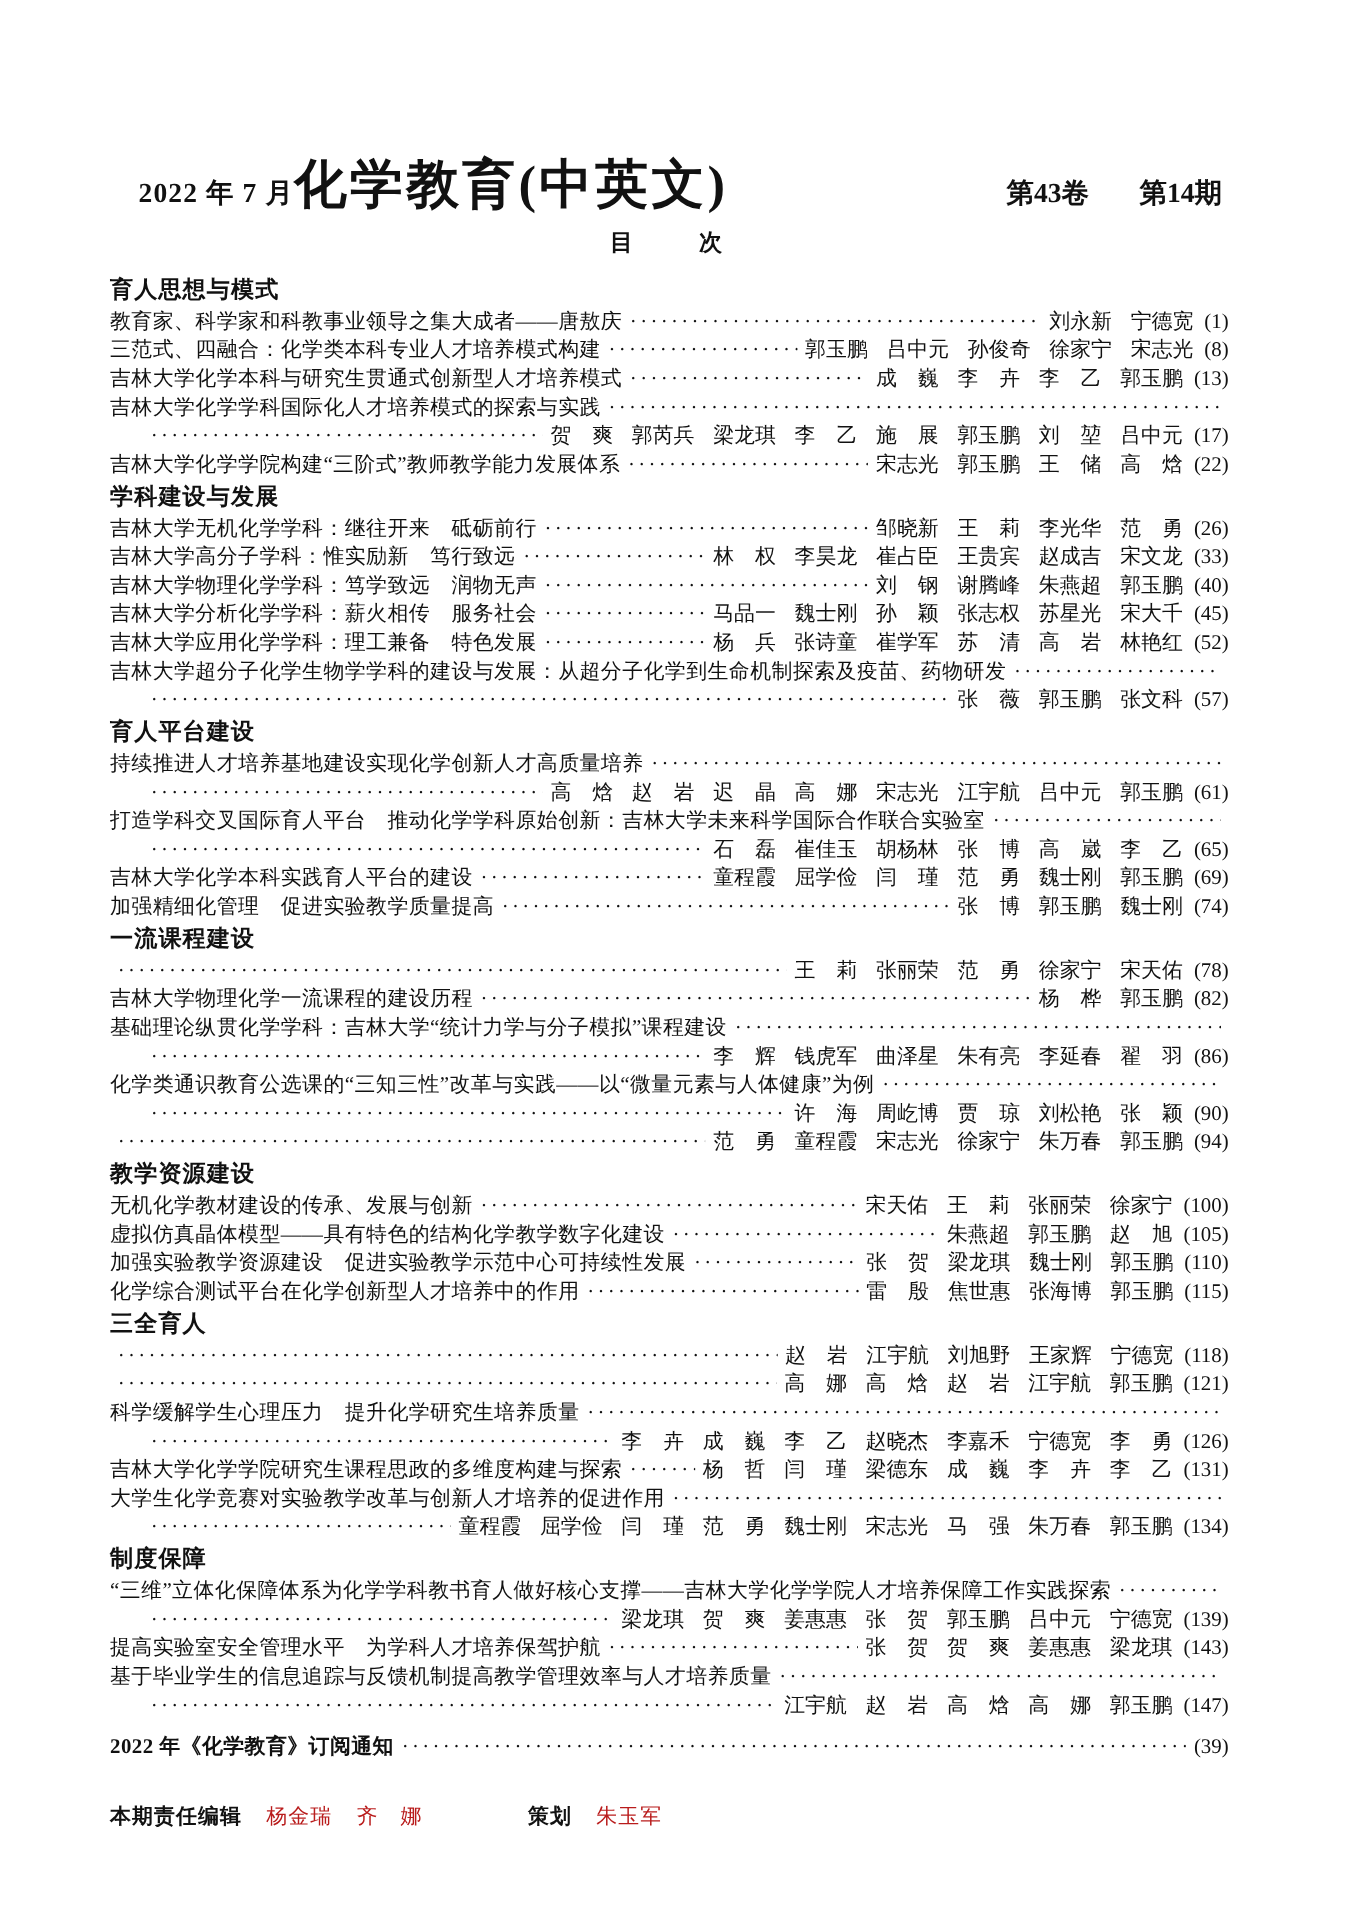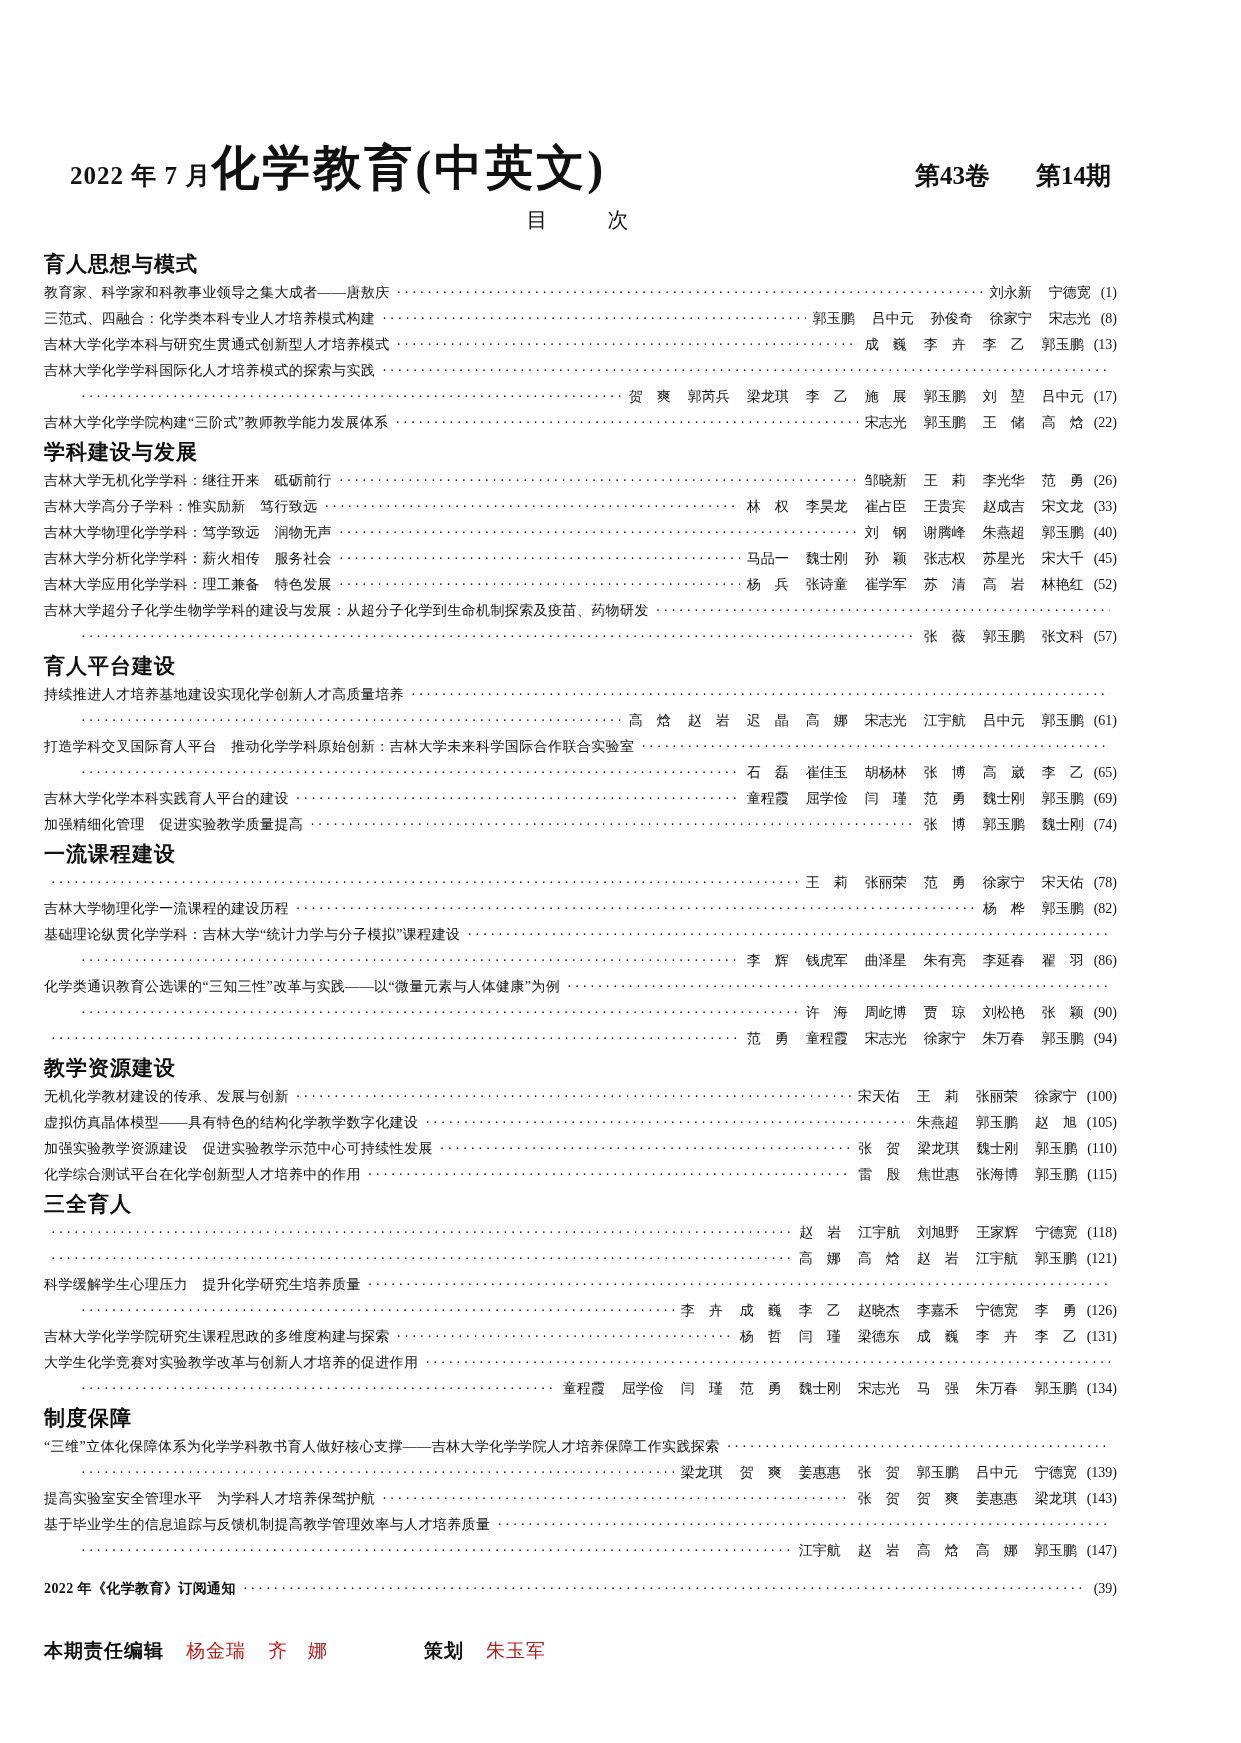--- a/index.html
+++ b/index.html
@@ -3,39 +3,39 @@
 <meta charset="utf-8">
 <style>
   html,body{margin:0;padding:0;background:#ffffff;}
   .page{
     position:relative;
     width:1211px;height:1743px;
     box-sizing:border-box;
     background:#ffffff;
     color:#111;
     font-family:"Liberation Serif", serif;
-    padding:136px 94px 0 44px;
+    padding:136px 94px 0 100px;
     overflow:hidden;
   }
   
   .header{display:flex;align-items:baseline;justify-content:space-between;}
   .date{font-size:25px;font-weight:700;padding-left:26px;letter-spacing:1px;flex:0 0 auto;}
   .jtitle{font-size:48px;font-weight:700;letter-spacing:3px;flex:1 1 auto;text-align:left;}
   .volissue{flex:0 0 auto;font-size:25px;font-weight:700;display:inline-flex;column-gap:46px;padding-right:6px;}
-  .toc-title{text-align:center;font-size:21px;font-weight:400;margin-top:6px;letter-spacing:6px;}
+  .toc-title{text-align:center;font-size:21px;font-weight:700;margin-top:6px;letter-spacing:6px;}
   
   #sections{margin-top:14px;}
   .stitle{
     font-family:"Liberation Sans", sans-serif;
     font-weight:700;font-size:21px;line-height:32px;height:32px;
     letter-spacing:1px;
   }
   .entry{
     display:flex;align-items:flex-start;
-    font-size:14px;line-height:26px;height:26px;
+    font-size:19px;line-height:26px;height:26px;
     white-space:nowrap;
   }
   .etitle{flex:0 0 auto;letter-spacing:0.4px;}
   .bold{font-weight:700;}
   .dots{
     flex:1 1 0;min-width:0;overflow:hidden;
     letter-spacing:3px;margin:0 7px;
     color:#111;
   }
   .authors{flex:0 0 auto;display:inline-flex;column-gap:17px;margin-right:10px;}

